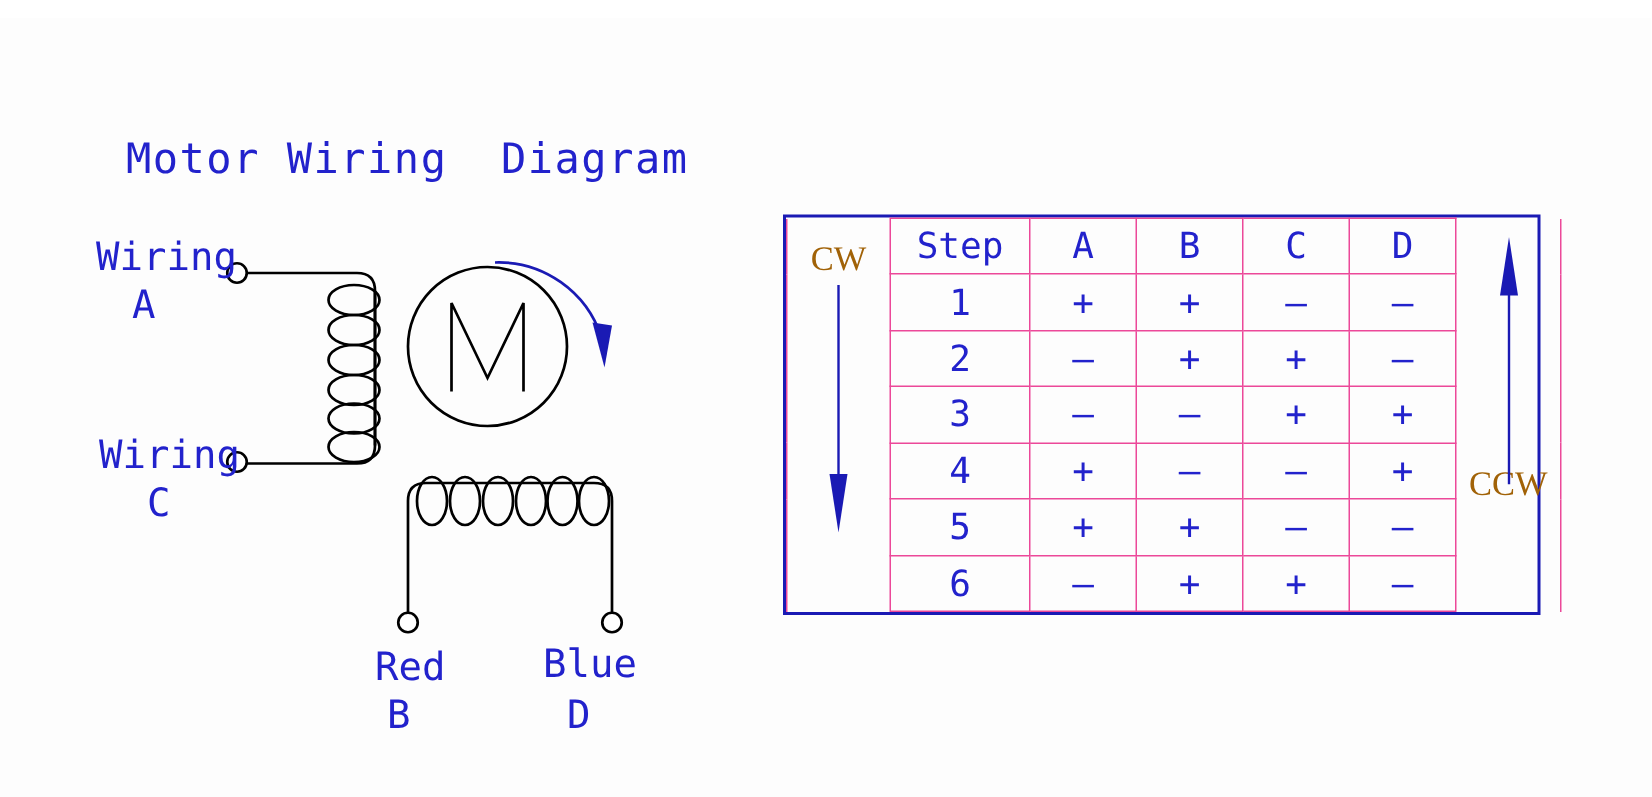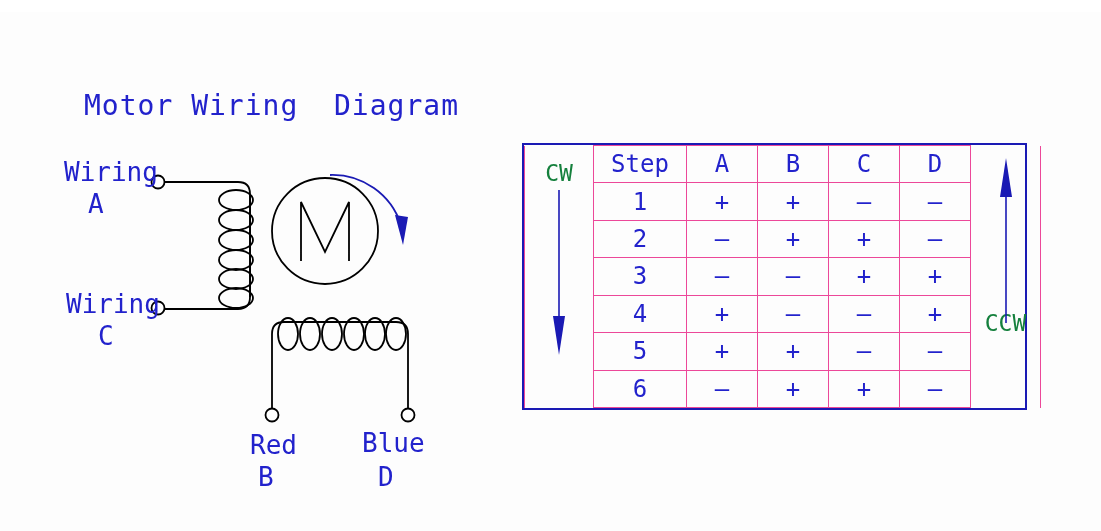--- a/index.html
+++ b/index.html
@@ -87,21 +87,22 @@
   .col-ph  { width: 70px; }
   .col-ccw { width: 69px; }
 
   .dir-cell {
     position: relative;
   }
   .dir-cell .dir-label {
     position: absolute;
     left: 0; right: 0;
     font-size: 23px;
-    color: #15803d;
+    color: #a16207;
+    font-family: Liberation Serif, serif;
   }
   #cw-cell .dir-label  { top: 14px; }
   #ccw-cell .dir-label { bottom: 72px; }
   .dir-cell svg {
     position: absolute;
     left: 50%;
     transform: translateX(-50%);
   }
   #cw-cell svg  { top: 44px; }
   #ccw-cell svg { top: 12px; }

